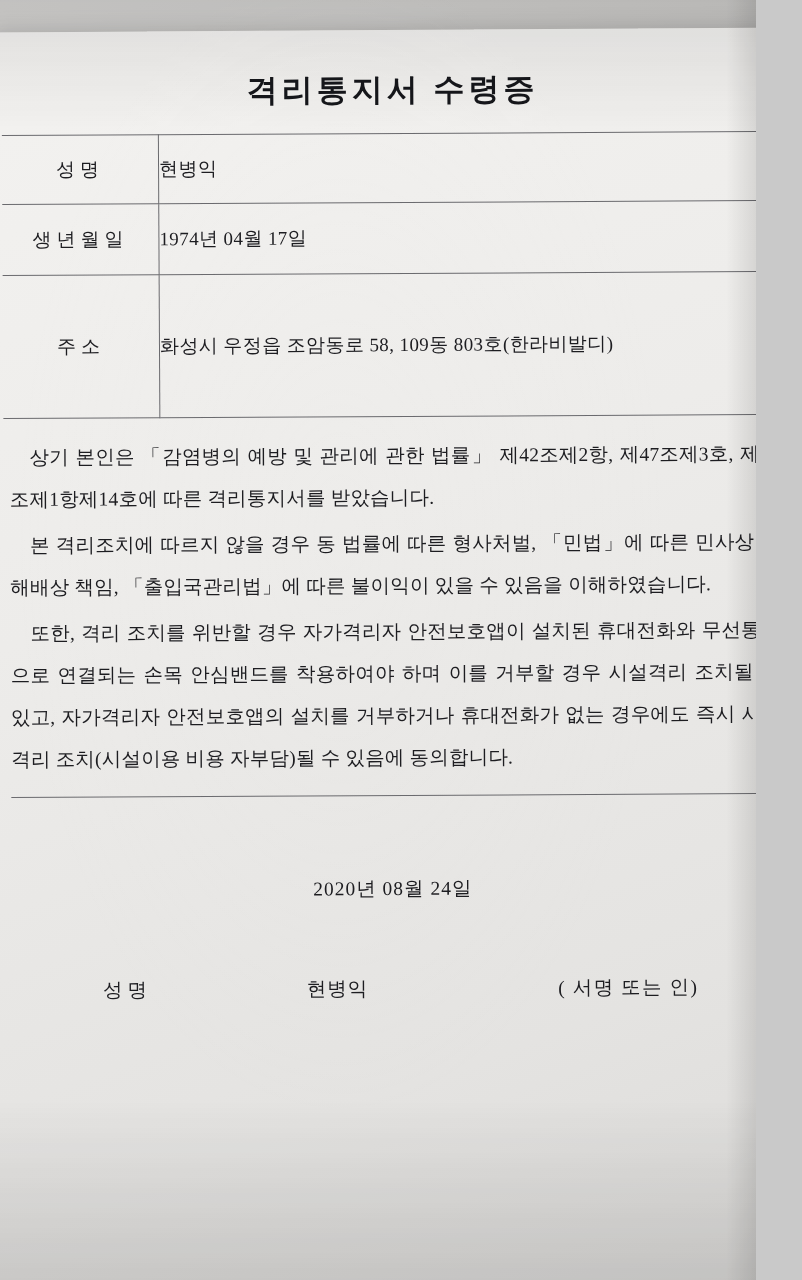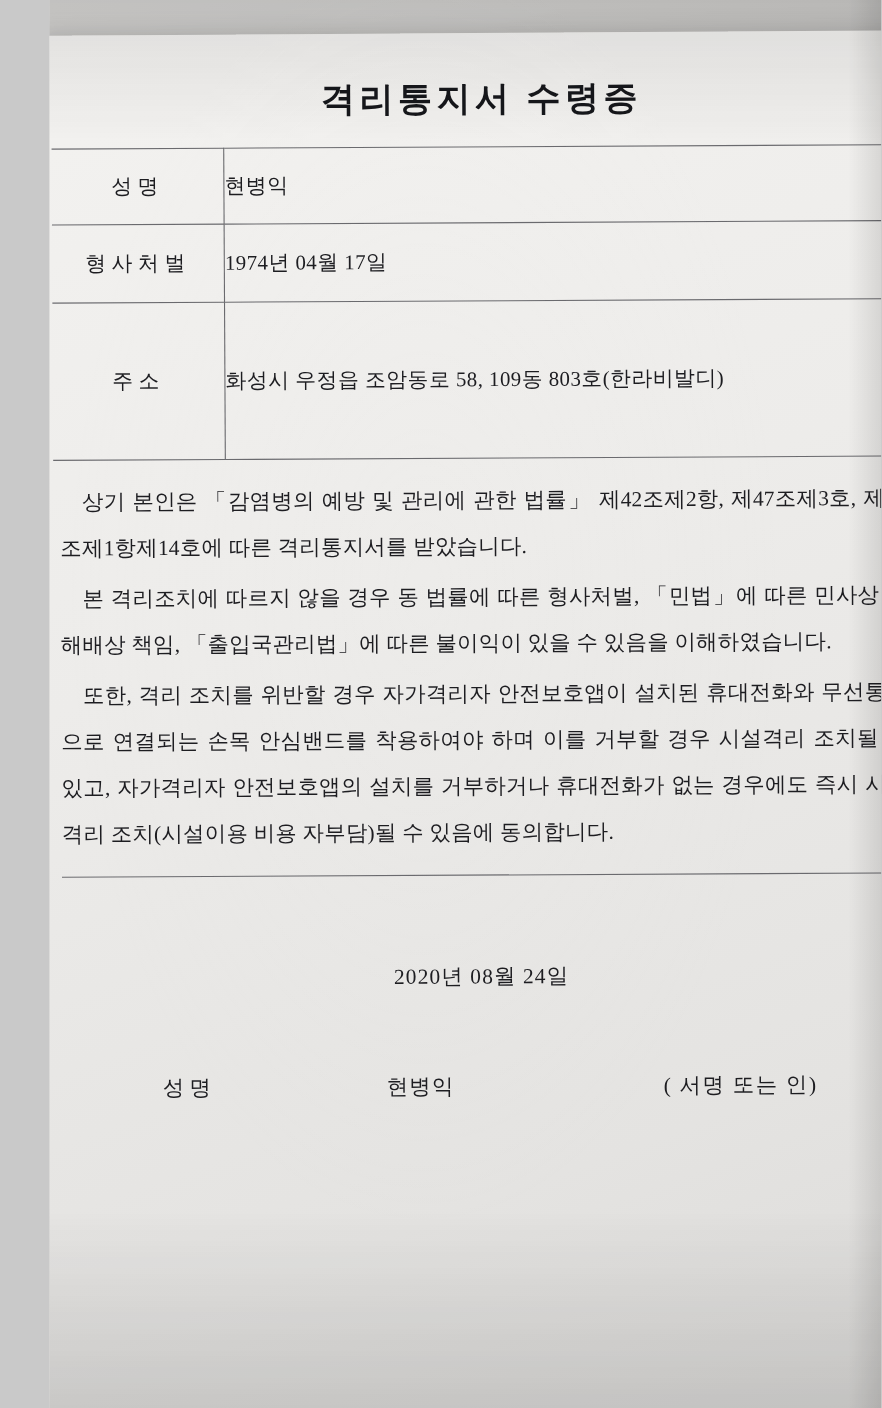--- a/index.html
+++ b/index.html
@@ -14,21 +14,20 @@
     font-family: "Liberation Serif", "DejaVu Serif", serif;
   }
 
   
   .photo {
     position: relative;
     width: 756px;
     height: 1280px;
     background: linear-gradient(100deg, #d4d3d1 0%, #cfcecc 35%, #c6c5c3 100%);
     overflow: hidden;
-    margin-left: 45px;
   }
   .paper {
     position: absolute;
     left: -4px;
     top: 30px;
     width: 800px;
     height: 1256px;
     background: linear-gradient(160deg, #f3f2f0 0%, #edecea 40%, #e4e3e1 78%, #dcdbd9 100%);
     box-shadow: 0 0 22px rgba(0,0,0,0.18);
     transform: rotate(-0.35deg);
@@ -161,21 +160,21 @@
 
     <div class="title">격리통지서 수령증</div>
 
     <table class="info">
       <tbody>
           <tr class="r1">
         <td class="label">성명</td>
         <td class="value">현병익</td>
       </tr>
       <tr class="r2">
-        <td class="label">형사처벌</td>
+        <td class="label">생년월일</td>
         <td class="value">1974년 04월 17일</td>
       </tr>
       <tr class="r3">
         <td class="label">주소</td>
         <td class="value">화성시 우정읍 조암동로 58, 109동 803호(한라비발디)</td>
       </tr>
     </tbody>
       </table>
 
     <div class="body">

